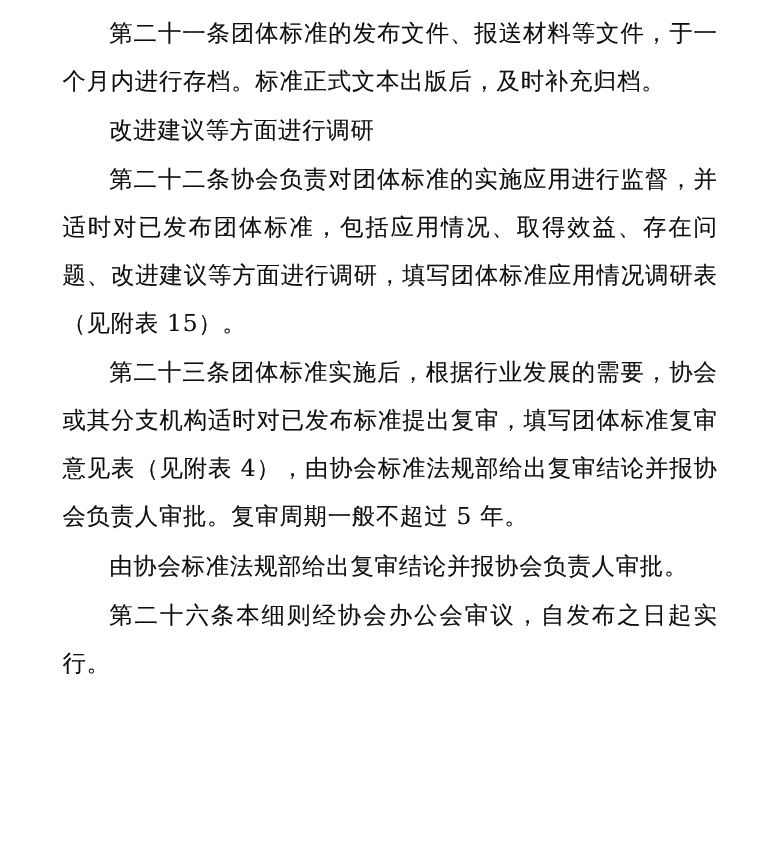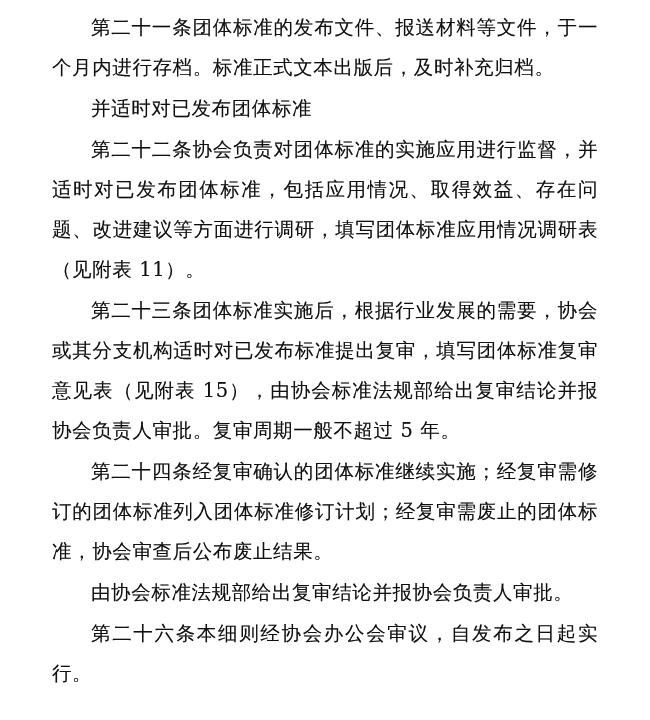--- a/index.html
+++ b/index.html
@@ -44,27 +44,26 @@
   }
 </style>
 </head>
 <body>
 
 <div class="page">
   <div class="doc-body">
 
     <p class="para">第二十一条团体标准的发布文件、报送材料等文件，于一个月内进行存档。标准正式文本出版后，及时补充归档。</p>
 
-    <p class="para heading short">并适时对已发布团体标准</p>
+    <p class="para heading short">改进建议等方面进行调研</p>
 
-    <p class="para">第二十二条协会负责对团体标准的实施应用进行监督，并适时对已发布团体标准，包括应用情况、取得效益、存在问题、改进建议等方面进行调研，填写团体标准应用情况调研表（见附表 11）。</p>
+    <p class="para">第二十二条协会负责对团体标准的实施应用进行监督，并适时对已发布团体标准，包括应用情况、取得效益、存在问题、改进建议等方面进行调研，填写团体标准应用情况调研表（见附表 15）。</p>
 
-    <p class="para">第二十三条团体标准实施后，根据行业发展的需要，协会或其分支机构适时对已发布标准提出复审，填写团体标准复审意见表（见附表 15），由协会标准法规部给出复审结论并报协会负责人审批。复审周期一般不超过 5 年。</p>
+    <p class="para">第二十三条团体标准实施后，根据行业发展的需要，协会或其分支机构适时对已发布标准提出复审，填写团体标准复审意见表（见附表 4），由协会标准法规部给出复审结论并报协会负责人审批。复审周期一般不超过 5 年。</p>
 
-    <p class="para">第二十四条经复审确认的团体标准继续实施；经复审需修订的团体标准列入团体标准修订计划；经复审需废止的团体标准，协会审查后公布废止结果。</p>
 
 
     <p class="para short">由协会标准法规部给出复审结论并报协会负责人审批。</p>
 
     <p class="para">第二十六条本细则经协会办公会审议，自发布之日起实行。</p>
 
   </div>
 </div>
 
 </body></html>

